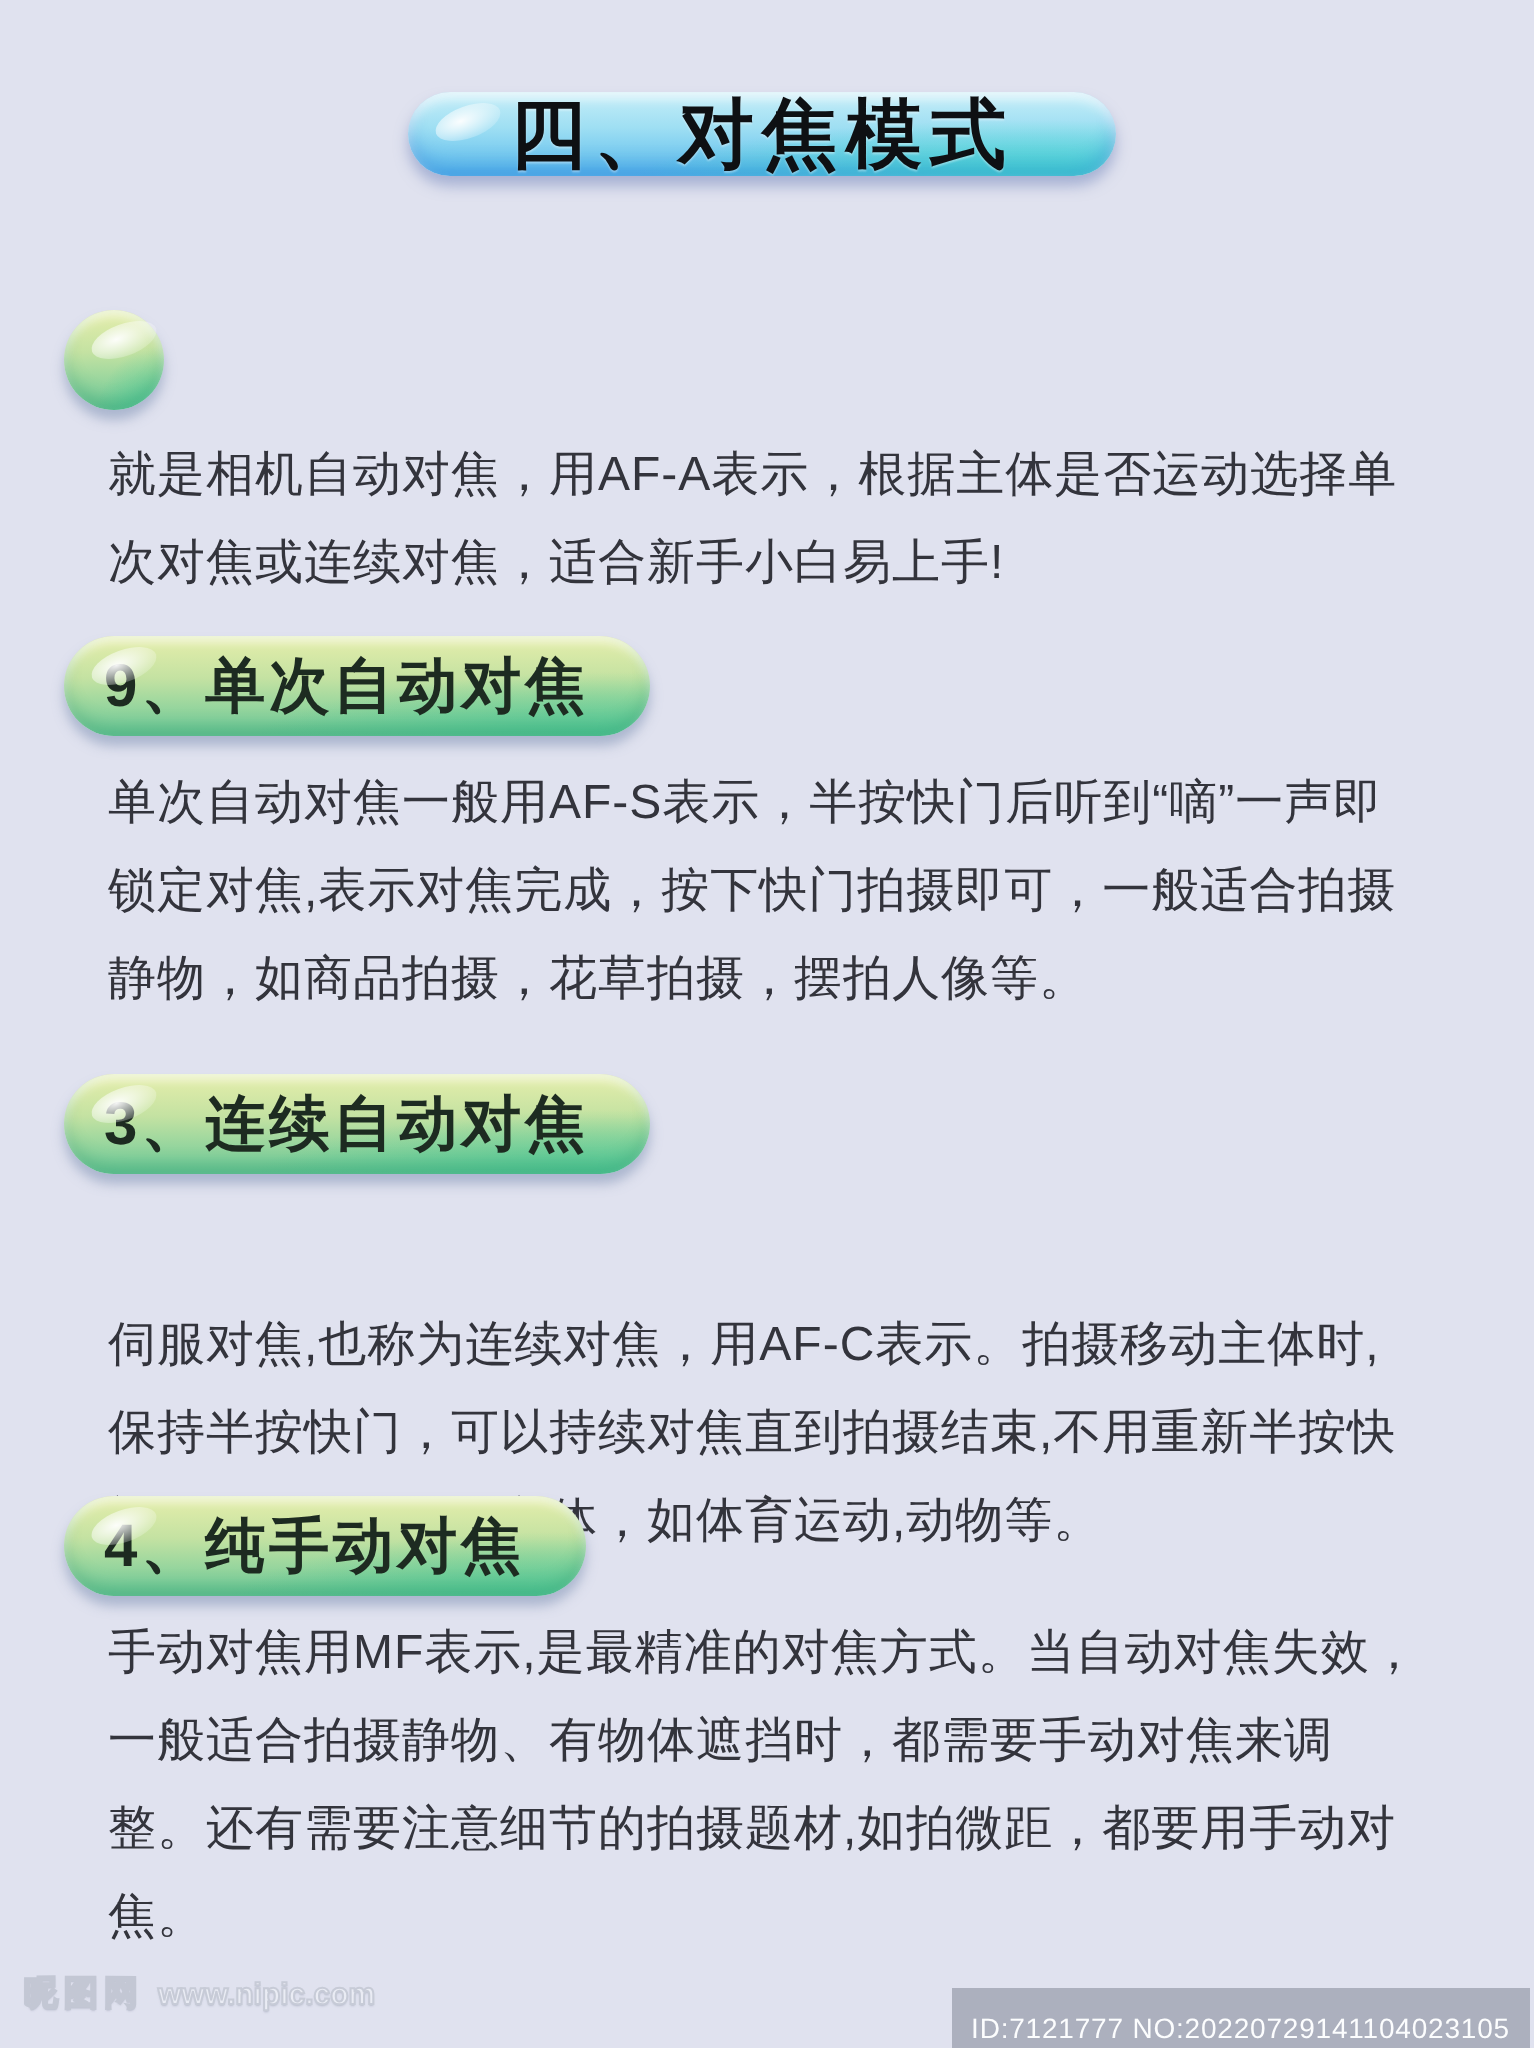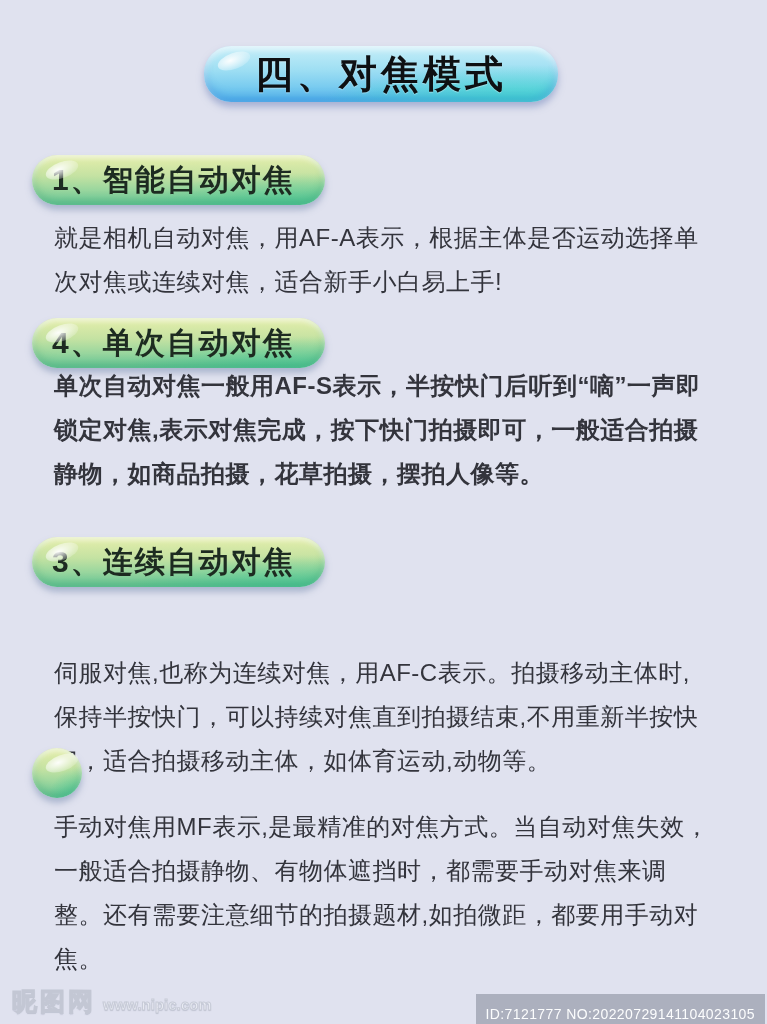--- a/index.html
+++ b/index.html
@@ -15,21 +15,21 @@
     display:flex; align-items:center;
     border-radius:27px;
   }
   .gloss {
     position:absolute; left:13px; top:7px;
     width:34px; height:16px; border-radius:50%;
     background:radial-gradient(ellipse at 40% 40%, rgba(255,255,255,0.95) 0%, rgba(255,255,255,0.30) 65%, rgba(255,255,255,0) 100%);
     transform:rotate(-20deg);
   }
   .title-pill {
-    left:204px; top:46px; width:354px; height:56px;
+    left:204px; top:46px; width:354px; height:42px;
     justify-content:center;
     background:
       radial-gradient(120% 170% at 88% 115%, rgba(62,224,196,0.95) 0%, rgba(62,224,196,0) 48%),
       linear-gradient(180deg, #c6eef8 0%, #9fdff3 42%, #67c2ee 88%, #4fb4ec 100%);
     box-shadow:
       0 5px 7px rgba(110,130,185,0.50),
       inset 0 -6px 9px rgba(30,110,210,0.30),
       inset 0 3px 6px rgba(255,255,255,0.75);
   }
   .title-pill .label {
@@ -49,29 +49,29 @@
   }
   .section-pill .label {
     font-size:30px; font-weight:600; color:#1d2b21; letter-spacing:2px;
   }
   .para {
     position:absolute; left:54px; width:660px;
     font-size:24px; line-height:44px; font-weight:500;
     color:#33343c; letter-spacing:0.5px;
   }
   #pill-1 { top:155px; } #para-1 { top:216px; }
-  #pill-2 { top:318px; } #para-2 { top:364px;font-weight:bold; }
+  #pill-2 { top:318px; } #para-2 { top:380px; }
   #pill-3 { top:537px; } #para-3 { top:620px;margin-top:31px; }
   #pill-4 { top:748px; } #para-4 { top:805px; }
   .watermark {
     position:absolute; left:12px; top:985px;
     display:flex; align-items:baseline; gap:7px;
   }
   .wm-logo {
-    font-size:25px; font-weight:bold; color:#eff1f7;
+    font-size:17px; font-weight:bold; color:#eff1f7;
     -webkit-text-stroke:1.2px #c3c7d4;
     letter-spacing:3px;
     text-shadow:0 1px 1px rgba(150,155,175,0.55);
   }
   .wm-url {
     font-size:15px; font-weight:bold; color:#eaecf4;
     -webkit-text-stroke:1px #c7cbd7;
     text-shadow:0 1px 1px rgba(150,155,175,0.5);
   }
   .id-badge {
@@ -85,38 +85,38 @@
 </head>
 <body>
 
 <div class="pill title-pill">
   <span class="gloss"></span>
   <span class="label">四、对焦模式</span>
 </div>
 
 <div class="pill section-pill" id="pill-1">
   <span class="gloss"></span>
-  <span class="label">1、智能自动对焦</span>
 </div>
 <div class="para" id="para-1">就是相机自动对焦，用AF-A表示，根据主体是否运动选择单次对焦或连续对焦，适合新手小白易上手!</div>
 
 <div class="pill section-pill" id="pill-2">
   <span class="gloss"></span>
-  <span class="label">4、单次自动对焦</span>
+  <span class="label">9、单次自动对焦</span>
 </div>
 <div class="para" id="para-2">单次自动对焦一般用AF-S表示，半按快门后听到“嘀”一声即锁定对焦,表示对焦完成，按下快门拍摄即可，一般适合拍摄静物，如商品拍摄，花草拍摄，摆拍人像等。</div>
 
 <div class="pill section-pill" id="pill-3">
   <span class="gloss"></span>
   <span class="label">3、连续自动对焦</span>
 </div>
 <div class="para" id="para-3">伺服对焦,也称为连续对焦，用AF-C表示。拍摄移动主体时,保持半按快门，可以持续对焦直到拍摄结束,不用重新半按快门，适合拍摄移动主体，如体育运动,动物等。</div>
 
 <div class="pill section-pill" id="pill-4">
   <span class="gloss"></span>
+  <span class="label">4、纯手动对焦</span>
 </div>
 <div class="para" id="para-4">手动对焦用MF表示,是最精准的对焦方式。当自动对焦失效，一般适合拍摄静物、有物体遮挡时，都需要手动对焦来调整。还有需要注意细节的拍摄题材,如拍微距，都要用手动对焦。</div>
 
 <div class="watermark">
   <span class="wm-logo">昵图网</span>
   <span class="wm-url">www.nipic.com</span>
 </div>
 
 <div class="id-badge">ID:7121777 NO:20220729141104023105</div>
 

